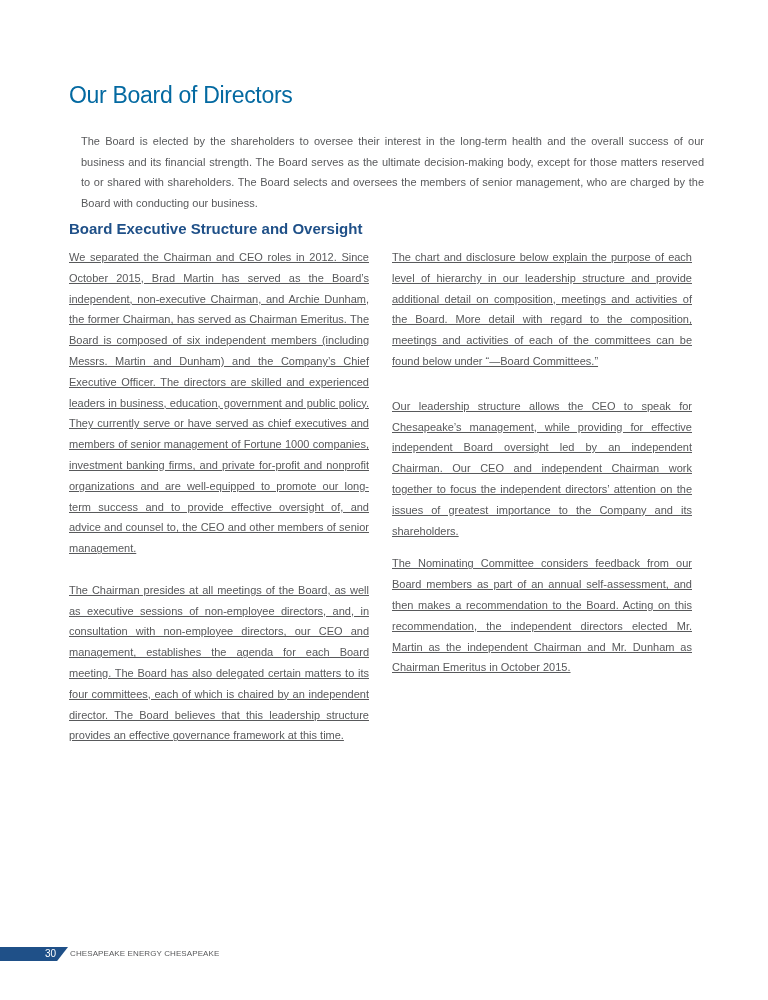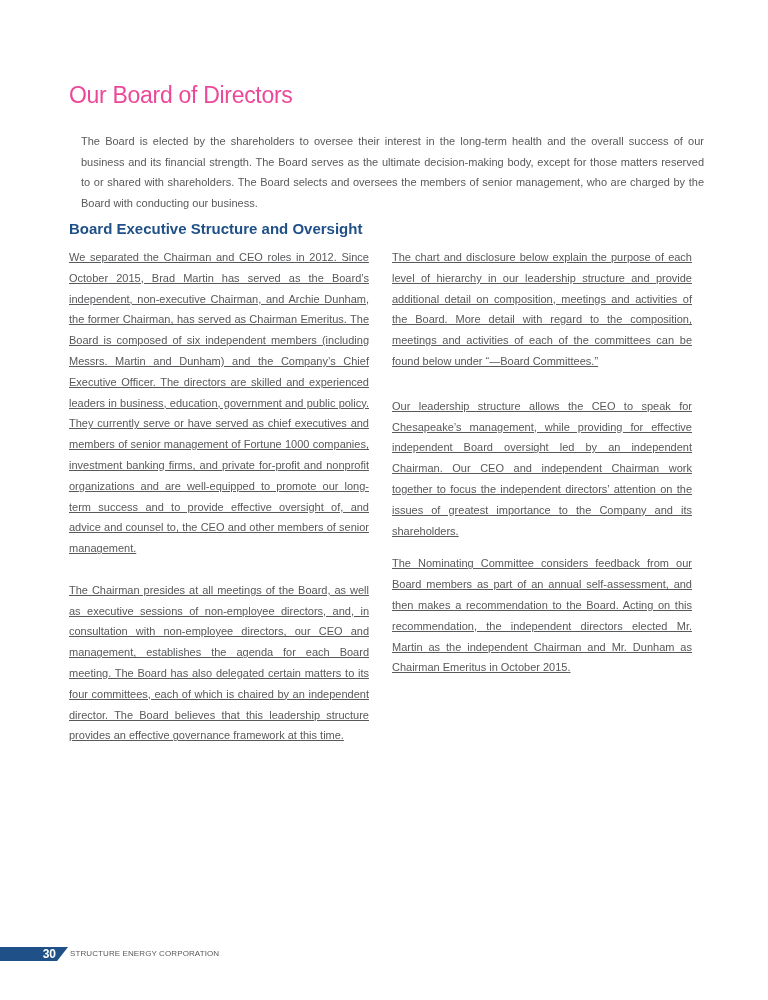--- a/index.html
+++ b/index.html
@@ -2,21 +2,21 @@
 <html><head>
 <meta charset="utf-8">
 <style>
   html, body { margin: 0; padding: 0; }
   body {
     width: 768px; height: 1000px; background: #ffffff; position: relative; overflow: hidden;
     font-family: "Liberation Sans", sans-serif; color: #58595b;
   }
   .page-title {
     position: absolute; left: 69px; top: 82px;
-    font-size: 23px; font-weight: normal; color: #ec4899; margin: 0;
+    font-size: 23px; font-weight: normal; color: #0369a1; margin: 0;
     letter-spacing: -0.3px;
   }
   .intro {
     position: absolute; left: 69px; top: 119px; width: 623px;
     font-size: 11px; line-height: 20.5px; color: #58595b; margin: 12px;
     text-align: justify;
   }
   .section-title {
     position: absolute; left: 69px; top: 220px;
     font-size: 15px; font-weight: bold; color: #1f5088; margin: 0;
@@ -33,21 +33,21 @@
     font-size: 10px; font-weight: bold; color: #1f5088; line-height: 16.5px;
     text-transform: uppercase; margin: 0;
   }
   .footer-bar {
     position: absolute; left: 0; top: 947px; width: 68px; height: 14px;
     background: #1f5088;
     clip-path: polygon(0 0, 100% 0, 84% 100%, 0 100%);
   }
   .page-number {
     position: absolute; left: 0; top: 947px; width: 56px; height: 14px;
-    text-align: right; font-size: 12px; font-weight: bold; color: #ffffff; line-height: 14px;
+    text-align: right; font-size: 10px; font-weight: normal; color: #ffffff; line-height: 14px;
   }
   .footer-company {
     position: absolute; left: 70px; top: 947px; height: 14px; line-height: 14px;
     font-size: 8px; color: #58595b; letter-spacing: 0.1px;
   }
 </style>
 </head>
 <body>
 
 <h1 class="page-title">Our Board of Directors</h1>
@@ -64,13 +64,13 @@
 <div class="col col-right">
   <p>The chart and disclosure below explain the purpose of each level of hierarchy in our leadership structure and provide additional detail on composition, meetings and activities of the Board. More detail with regard to the composition, meetings and activities of each of the committees can be found below under “—Board Committees.”</p>
   <div class="spacer" style="height:24px"></div>
   <p>Our leadership structure allows the CEO to speak for Chesapeake’s management, while providing for effective independent Board oversight led by an independent Chairman. Our CEO and independent Chairman work together to focus the independent directors’ attention on the issues of greatest importance to the Company and its shareholders.</p>
   <div class="spacer" style="height:12px"></div>
   <p>The Nominating Committee considers feedback from our Board members as part of an annual self-assessment, and then makes a recommendation to the Board. Acting on this recommendation, the independent directors elected Mr. Martin as the independent Chairman and Mr. Dunham as Chairman Emeritus in October 2015.</p>
 </div>
 
 <div class="footer-bar"></div>
 <div class="page-number">30</div>
-<div class="footer-company">STRUCTURE ENERGY CORPORATION</div>
+<div class="footer-company">CHESAPEAKE ENERGY CHESAPEAKE</div>
 
 </body></html>

